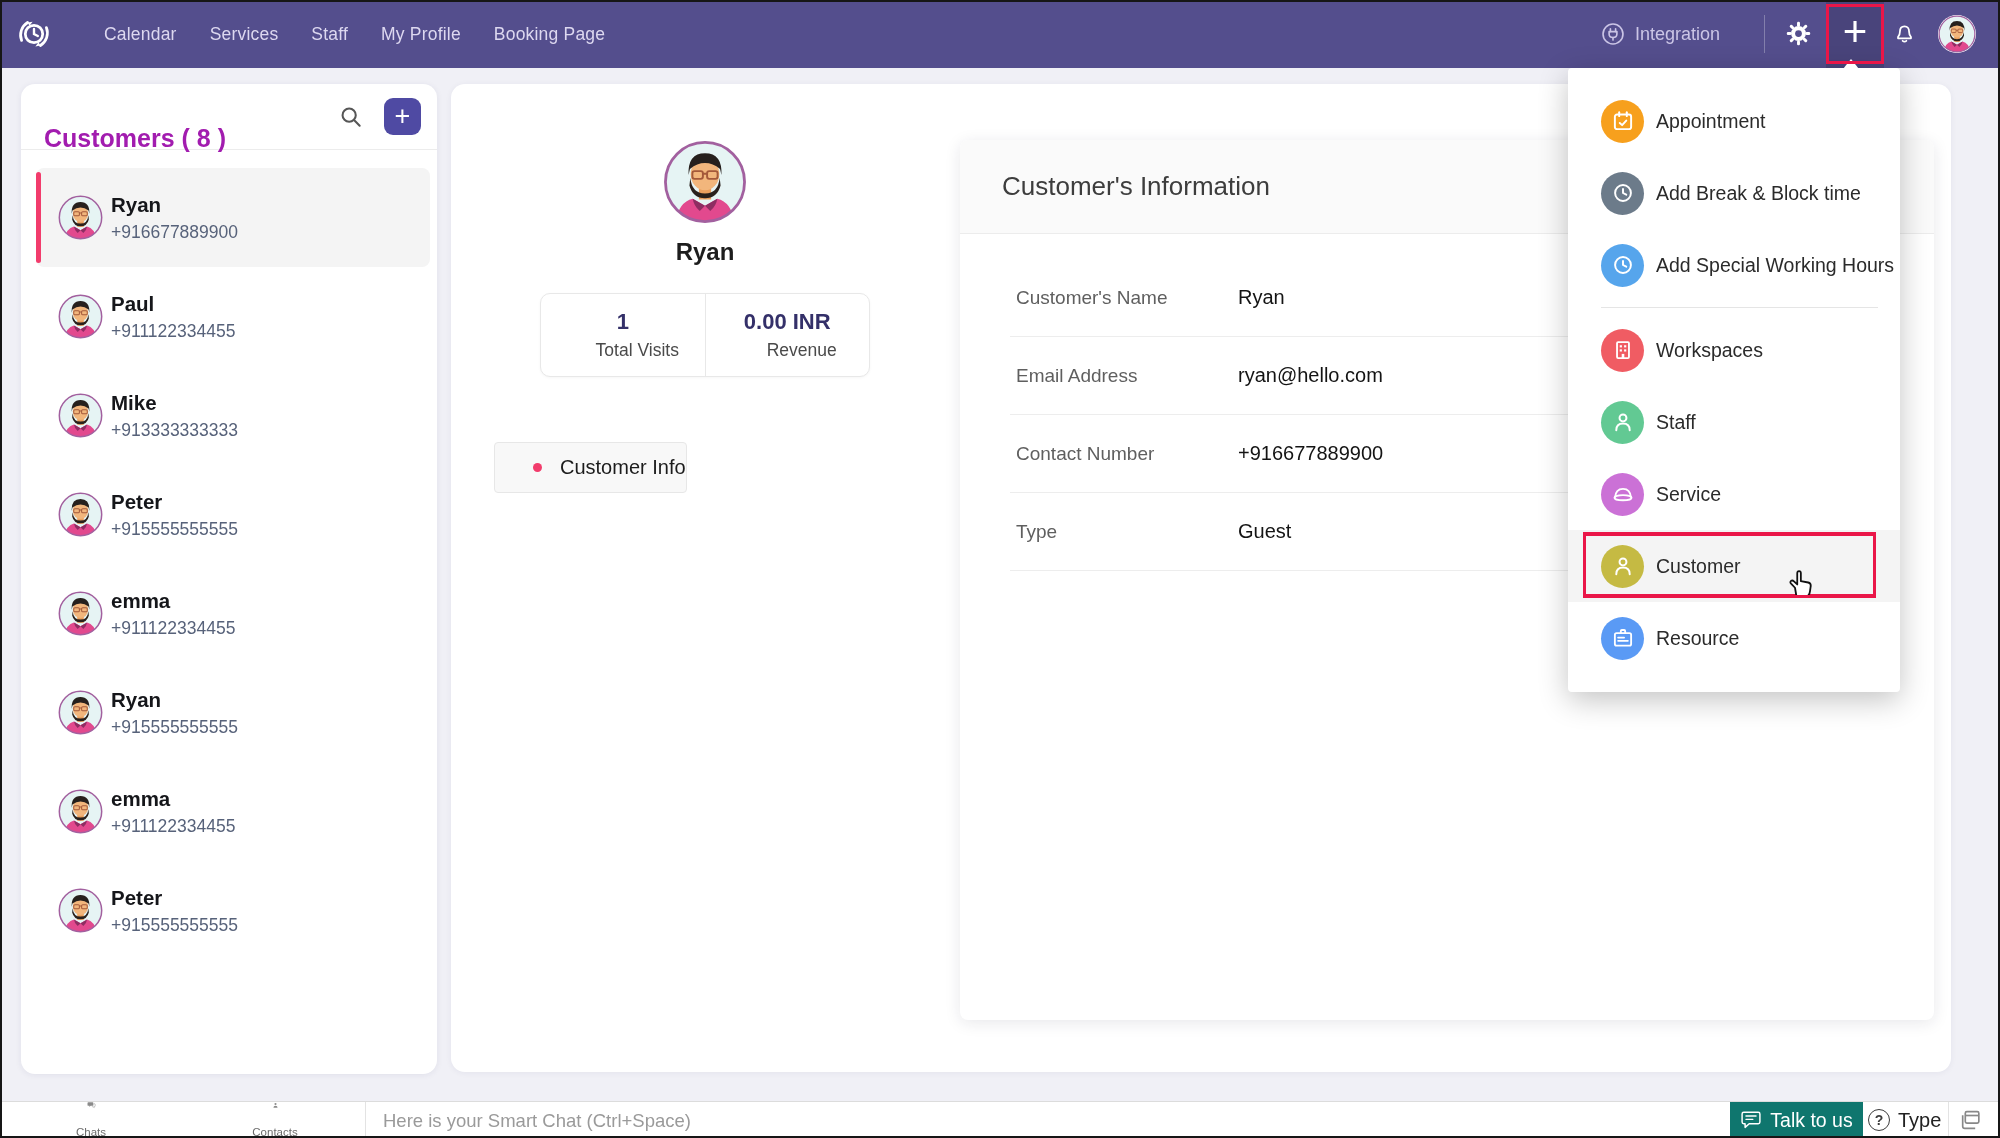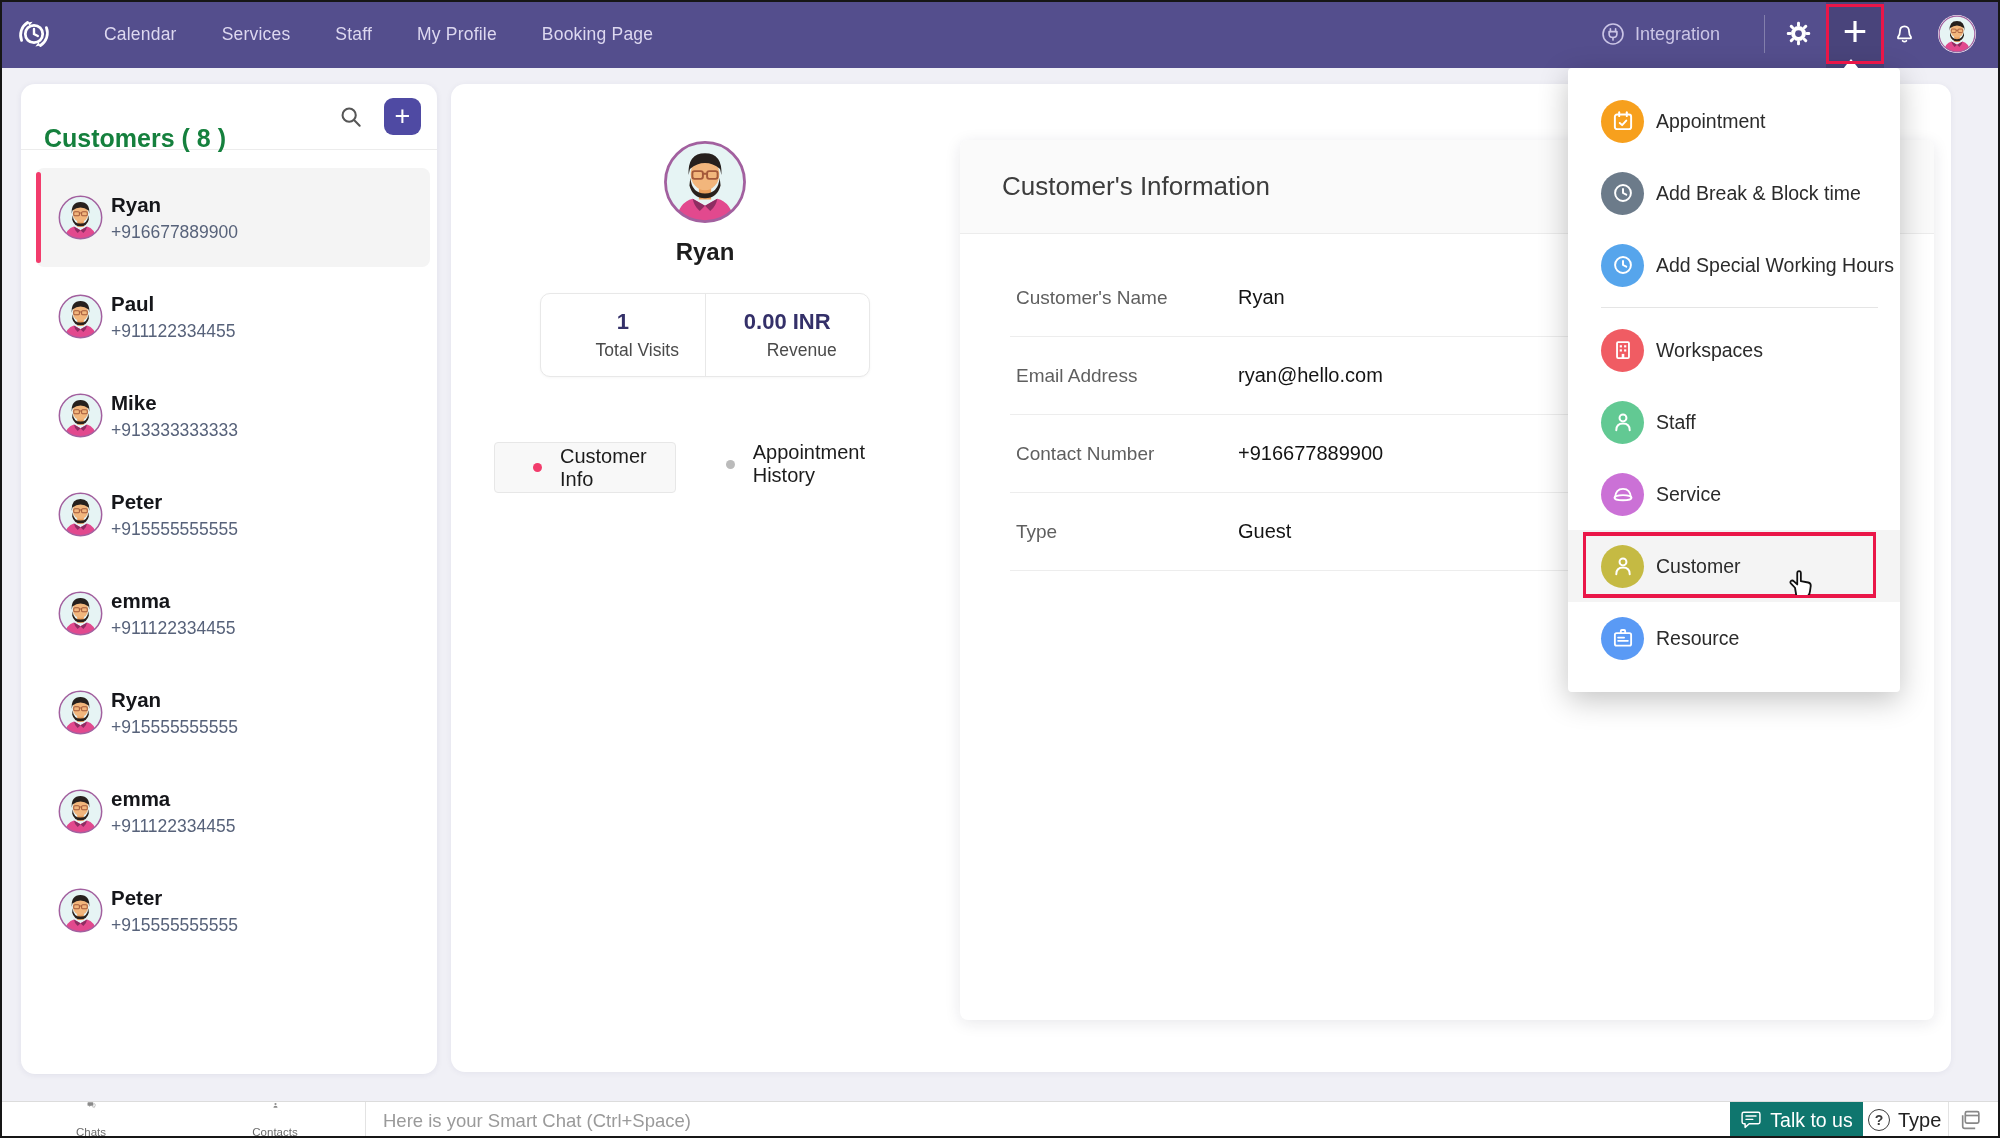--- a/index.html
+++ b/index.html
@@ -3,39 +3,39 @@
 <meta charset="utf-8">
 <style>
   html,body{margin:0;padding:0;}
   body{font-family:"Liberation Sans",sans-serif;background:#e9e9ef;}
   .page{position:relative;width:2000px;height:1138px;background:#f0f0f6;overflow:hidden;}
   .frame{position:absolute;inset:0;border:2px solid #161616;z-index:99;pointer-events:none;}
 
   
   .topbar{position:absolute;left:0;top:0;width:2000px;height:68px;background:#544e8d;z-index:10;}
   .tb-logo{position:absolute;left:12px;top:12px;width:44px;height:44px;}
-  .tb-nav{position:absolute;left:104px;top:0;height:68px;display:flex;align-items:center;gap:45px;}
+  .tb-nav{position:absolute;left:104px;top:0;height:68px;display:flex;align-items:center;gap:33px;}
   .nav-item{color:#ddd8f0;font-size:17.5px;letter-spacing:.2px;cursor:pointer;white-space:nowrap;}
   .tb-integration{position:absolute;left:1600px;top:0;height:68px;display:flex;align-items:center;gap:9px;color:#cbc5e6;font-size:18px;}
   .tb-divider{position:absolute;left:1764px;top:15px;width:1px;height:38px;background:rgba(255,255,255,.28);}
   .tb-gear{position:absolute;left:1785px;top:20px;}
   .plus-wrap{position:absolute;left:1826px;top:0;width:58px;height:68px;background:rgba(0,0,0,.12);display:flex;align-items:center;justify-content:center;}
   .plus-glyph{color:#fff;font-size:42px;font-weight:300;line-height:1;margin-top:-4px;}
   .tb-bell{position:absolute;left:1892px;top:21px;}
   .tb-avatar{position:absolute;left:1938px;top:15px;width:38px;height:38px;border-radius:50%;background:#fff;overflow:hidden;}
   .tb-avatar svg{width:38px;height:38px;display:block;}
 
   
   .hl-box{position:absolute;border:3px solid #ea1648;box-sizing:border-box;z-index:55;pointer-events:none;}
   .hl-plus{left:1826px;top:4px;width:58px;height:60px;}
 
   
   .sidebar{position:absolute;left:21px;top:84px;width:416px;height:990px;background:#fff;border-radius:14px;box-shadow:0 1px 6px rgba(40,40,90,.08);z-index:2;}
   .sb-header{height:65px;display:flex;align-items:center;padding:0 16px 0 23px;border-bottom:1px solid #ececec;}
-  .sb-title{font-size:25px;font-weight:700;color:#15803d;flex:1;margin-top:43px;}
+  .sb-title{font-size:25px;font-weight:700;color:#a21caf;flex:1;margin-top:43px;}
   .sb-search{margin-right:20px;cursor:pointer;display:flex;}
   .sb-plus{width:37px;height:37px;background:#4f4aa3;border-radius:9px;display:flex;align-items:center;justify-content:center;color:#fff;font-size:27px;font-weight:300;cursor:pointer;}
   .cust-list{padding-top:18px;}
   .cust-row{position:relative;height:99px;margin:0 7px 0 15px;border-radius:8px;display:flex;align-items:center;padding-left:17px;box-sizing:border-box;cursor:pointer;}
   .cust-row.selected{background:#f4f4f4;}
   .sel-bar{display:none;position:absolute;left:0;top:4px;bottom:4px;width:5px;border-radius:4px;background:#f23c6c;}
   .cust-row.selected .sel-bar{display:block;}
   .cust-avatar{width:45px;height:45px;margin-left:5px;flex:none;}
   .cust-text{margin-left:8px;display:flex;flex-direction:column;gap:5px;}
   .cust-name{font-size:20.5px;font-weight:700;color:#15161a;}
@@ -318,24 +318,20 @@
 
   </div>
 
   <div class="ptabs">
 
       <div class="ptab active">
         <span class="dot"></span>
         <span class="ptab-label">Customer Info</span>
       </div>
 
-      <div class="ptab">
-        <span class="dot"></span>
-        <span class="ptab-label">Appointment History</span>
-      </div>
 
   </div>
 
   <div class="info-panel">
     <div class="ip-header">
       <span class="ip-title">Customer's Information</span>
     </div>
     <div class="ip-rows">
 
         <div class="ip-row">

